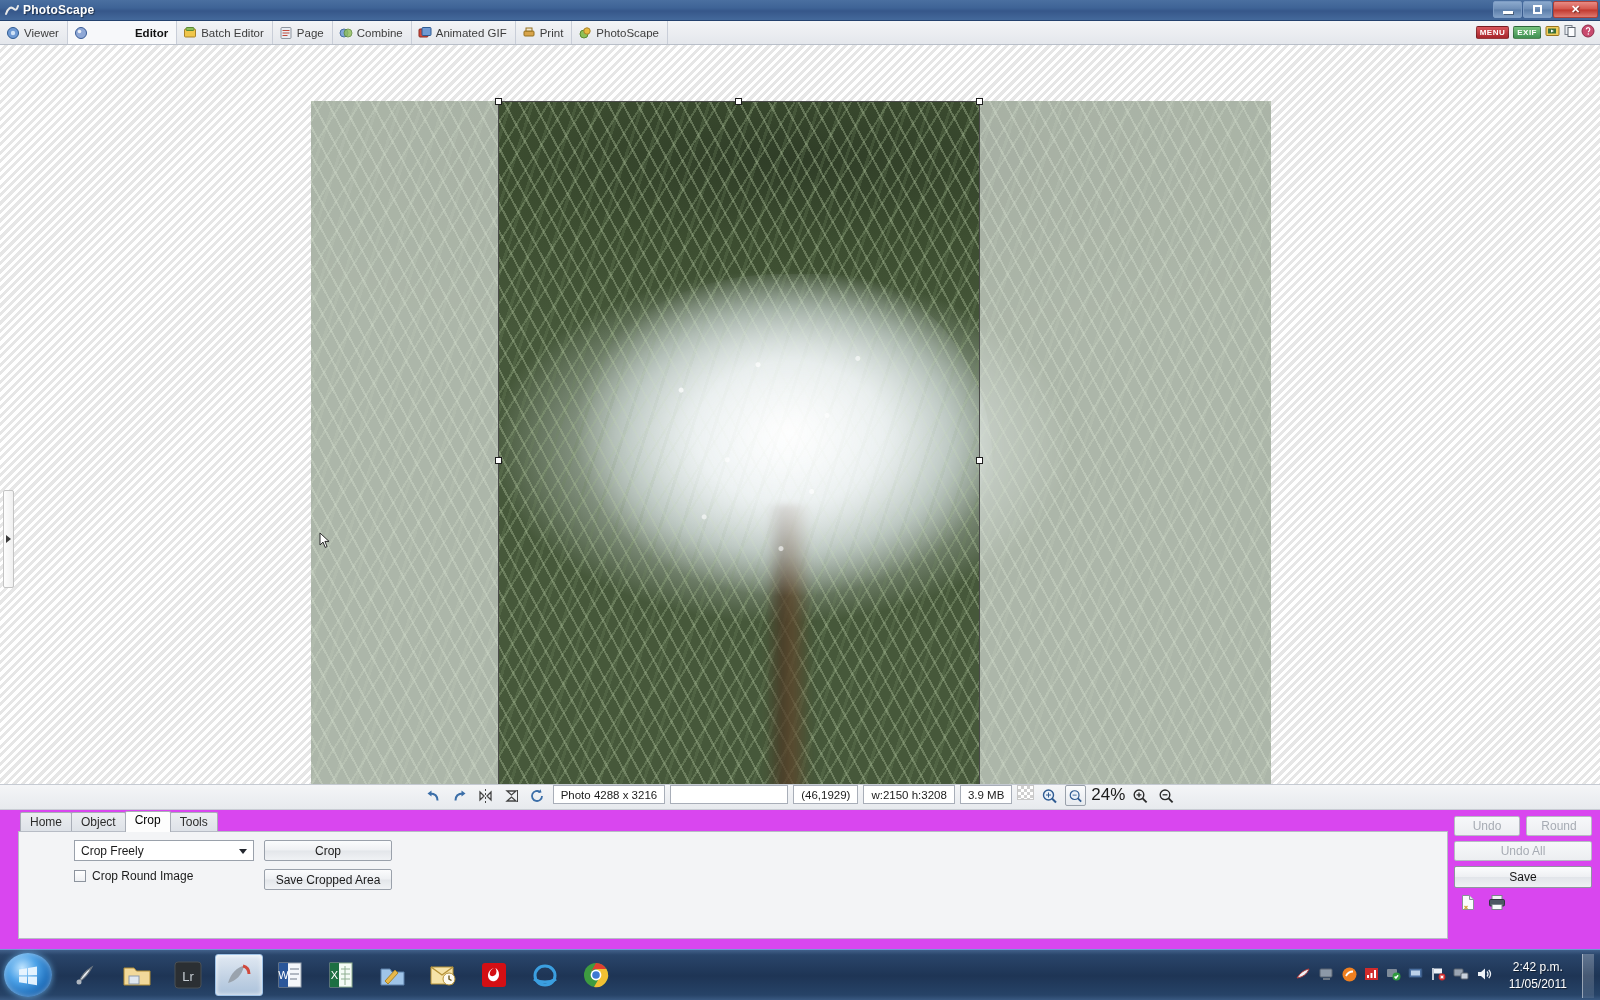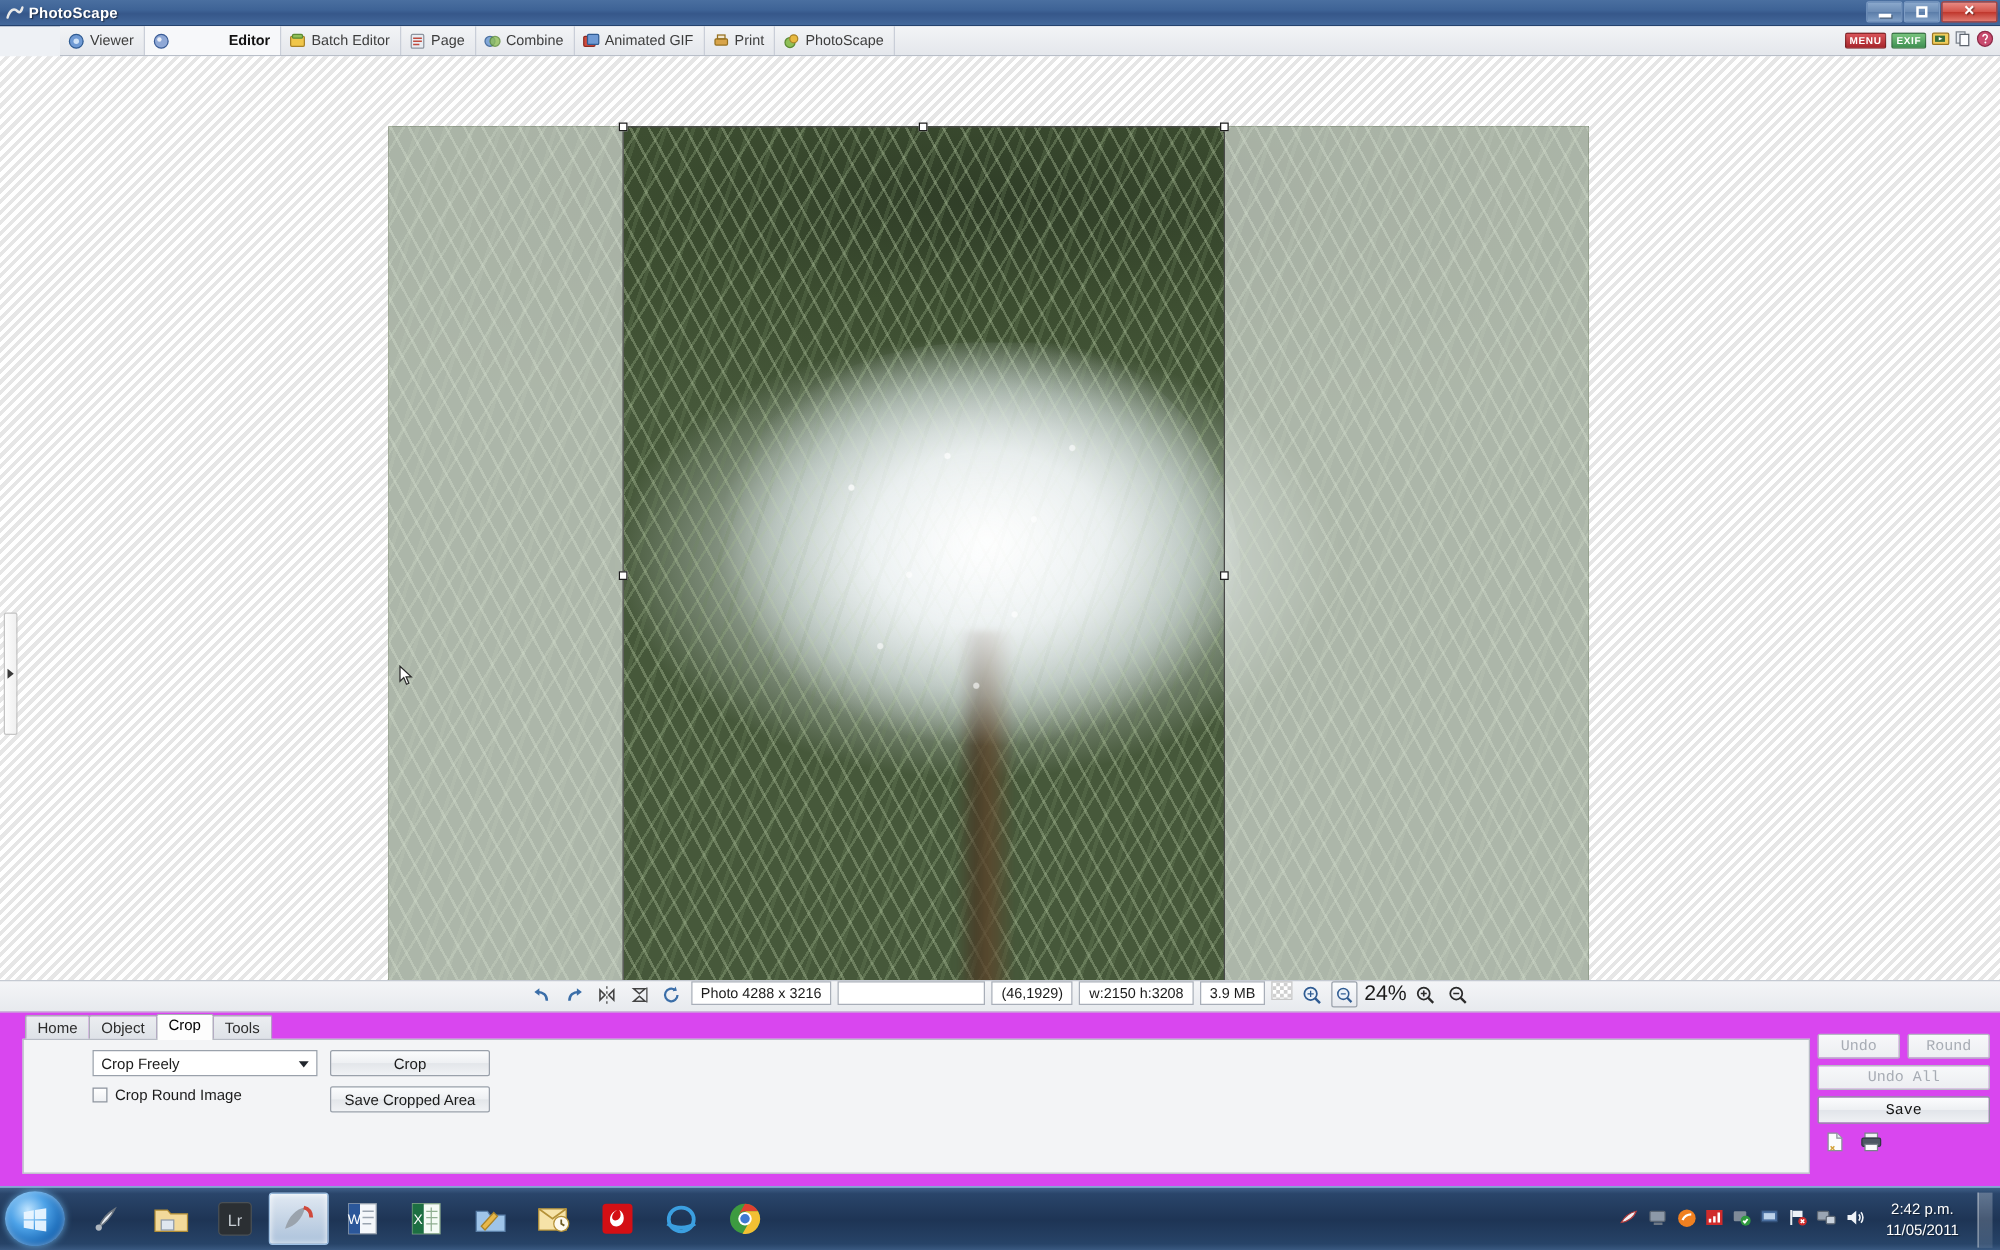--- a/index.html
+++ b/index.html
@@ -57,21 +57,20 @@
                  box-shadow: 1px 1px 0 rgba(0,0,0,.35); }
   .wbtn .res-g { width: 9px; height: 9px; border: 2px solid #fff; }
 
   
   .modebar {
     height: 24px;
     background: linear-gradient(to bottom, #f3f4f6 0%, #e4e7ec 100%);
     border-bottom: 1px solid #b9bfc9;
     display: flex; align-items: stretch;
     position: relative;
-    margin-left: 48px;
   }
   .mode {
     display: flex; align-items: center; gap: 4px;
     padding: 0 8px 0 6px;
     border-right: 1px solid #c9ced8;
     color: #3d3d3d; font-size: 11.5px;
     cursor: default;
   }
   .mode.active { font-weight: bold; color: #111; background: #f7f8fa; gap: 47px; }
   .mode .mi { width: 14px; height: 14px; flex: 0 0 14px; }
@@ -257,21 +256,21 @@
   .col-btns { width: 128px; display: flex; flex-direction: column; gap: 8px; }
   .pbtn {
     height: 21px; border: 1px solid #9aa1ab; border-radius: 2px;
     background: linear-gradient(to bottom,#fbfcfd 0%,#eef0f3 48%,#e3e6ea 52%,#f0f2f5 100%);
     display: flex; align-items: center; justify-content: center;
     font-size: 12px; color: #1b1b1b; cursor: default;
   }
   .instructions { padding-top: 1px; font-size: 12px; color: #161616; line-height: 1.14; }
 
   .rightpanel {
-    position: absolute; right: 8px; top: 17px; width: 138px; font-family: Liberation Mono, monospace;
+    position: absolute; right: 8px; top: 6px; width: 138px;
   }
   .rrow { display: flex; gap: 6px; margin-bottom: 5px; }
   .rbtn {
     flex: 1; height: 20px; border: 1px solid #b6bbc3; border-radius: 2px;
     background: linear-gradient(to bottom,#f7f8fa,#eceef1);
     display: flex; align-items: center; justify-content: center;
     font-size: 12px; color: #a7acb4; cursor: default;
   }
   .rbtn.enabled { color: #141414; border-color: #8e959f;
     background: linear-gradient(to bottom,#fcfdfe 0%,#eef0f3 48%,#e2e5ea 52%,#eff1f4 100%); }

